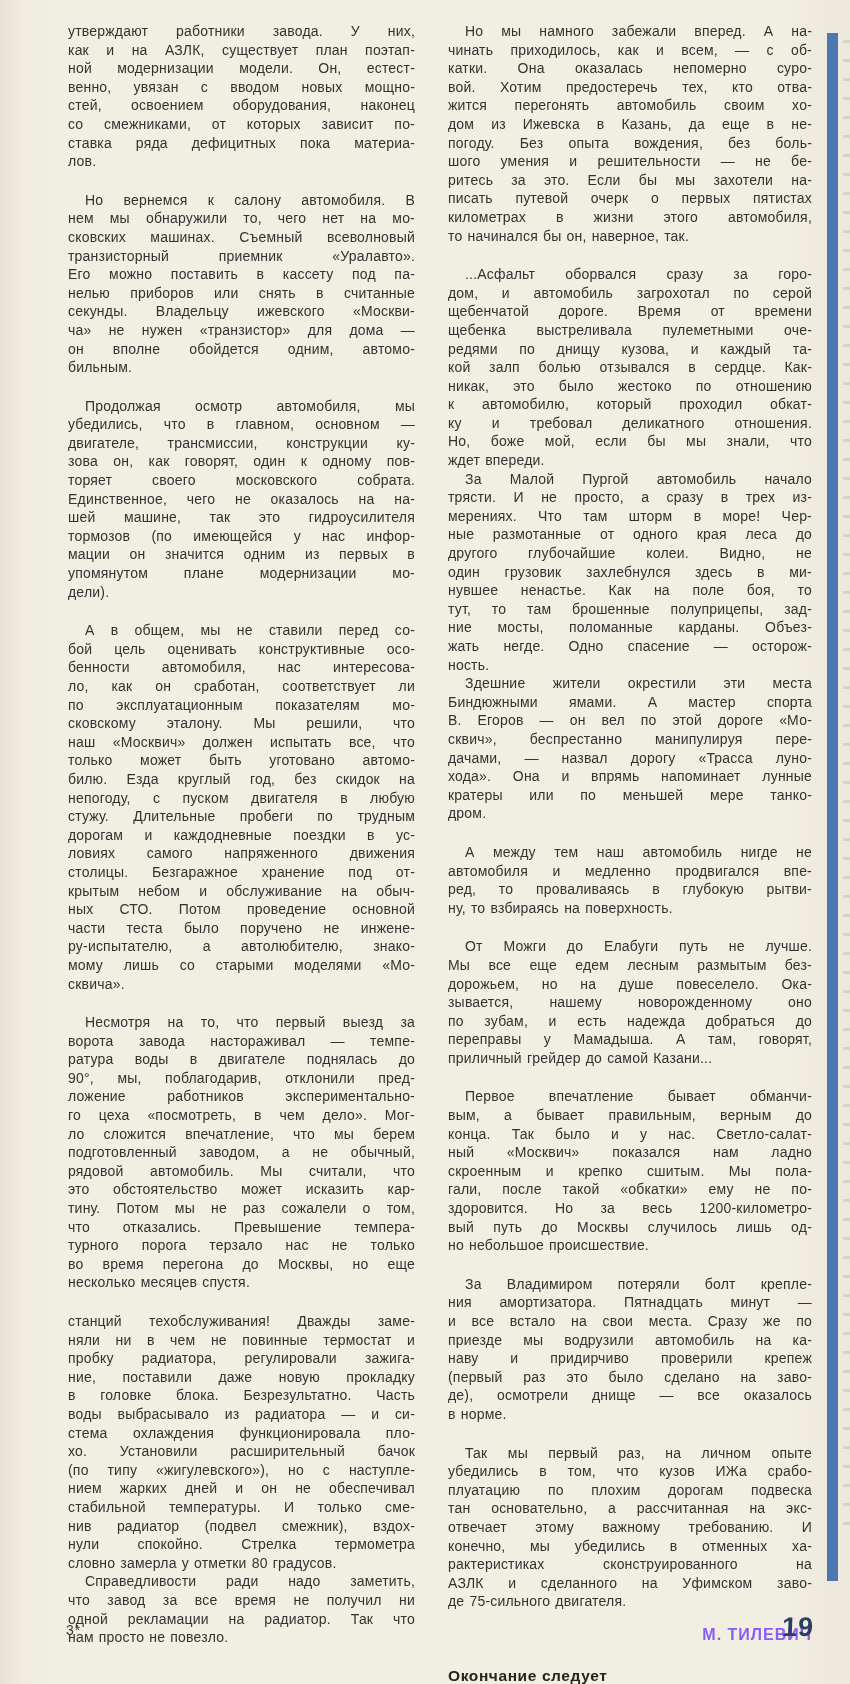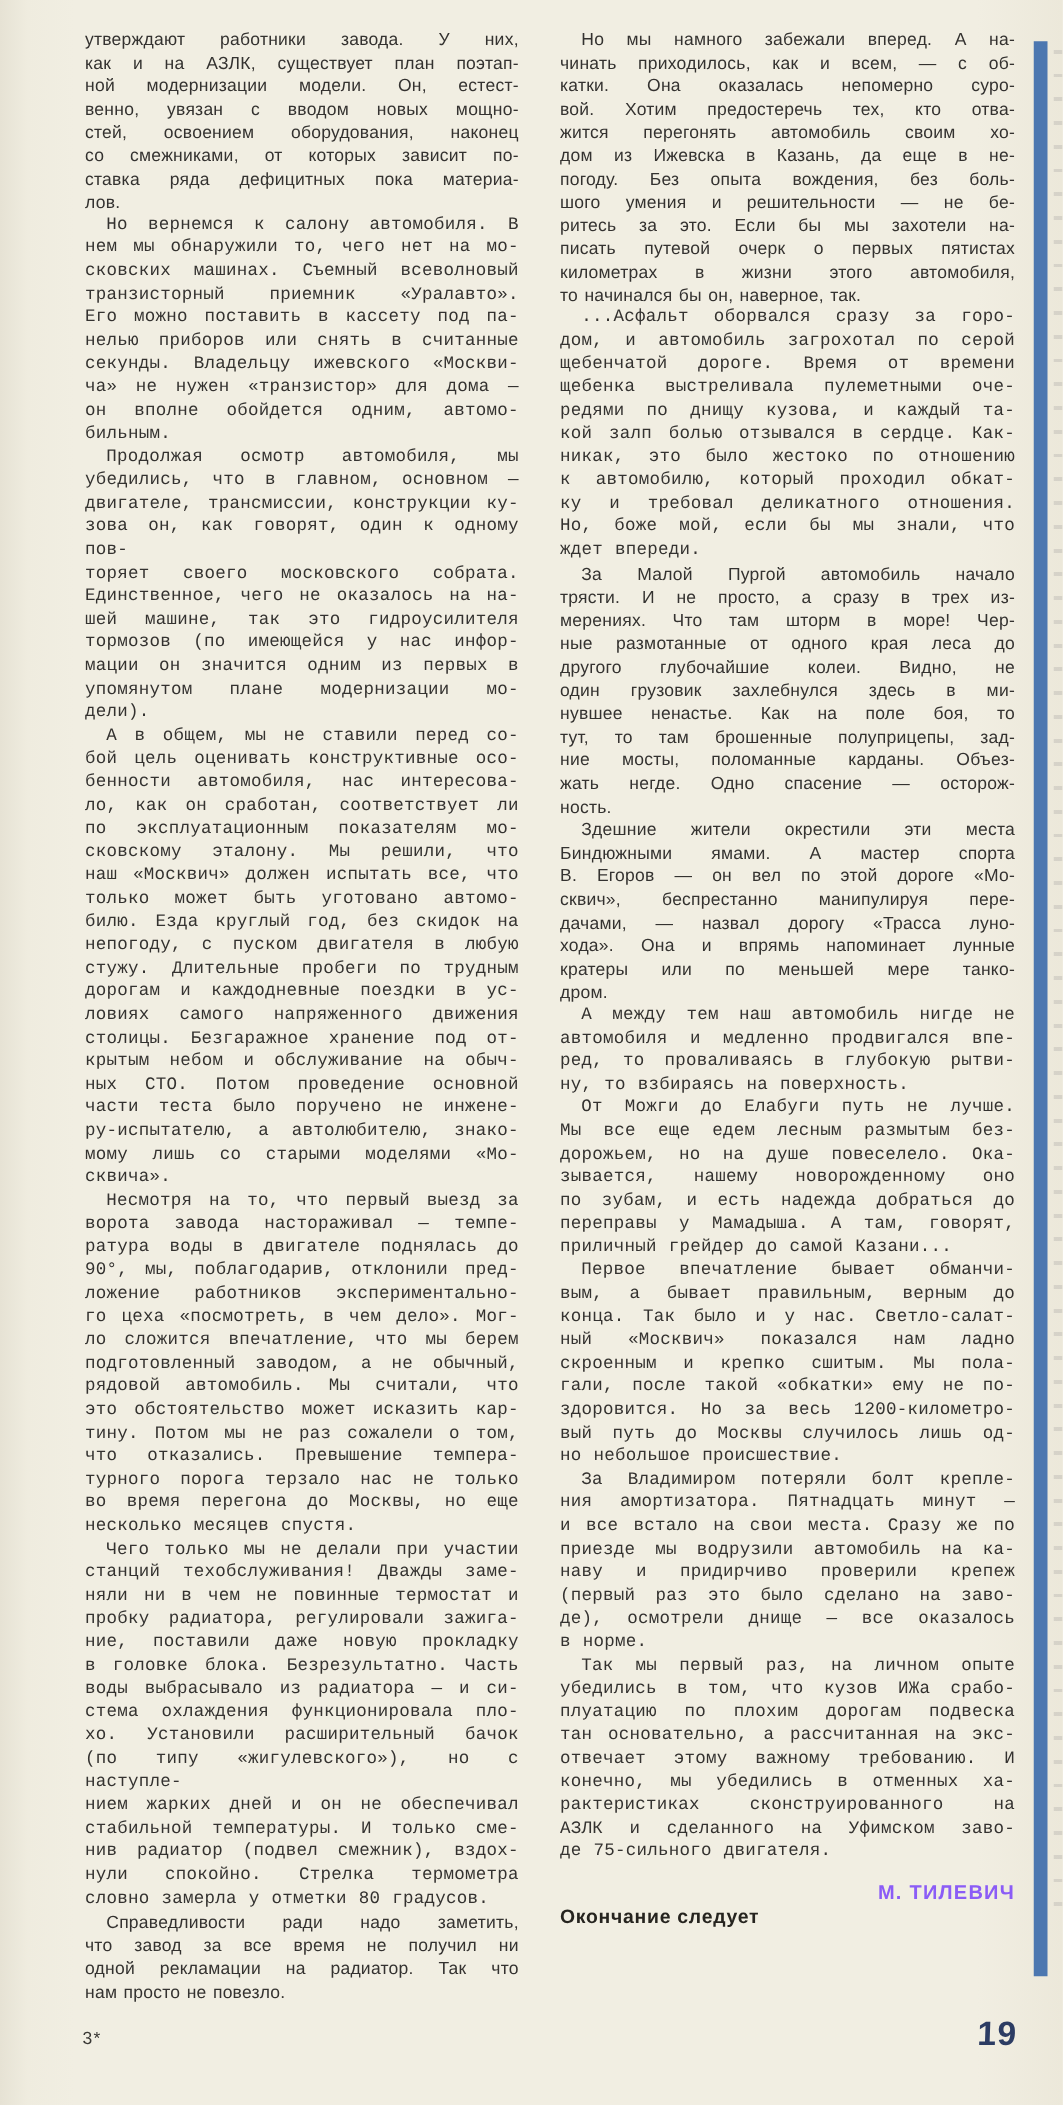--- a/index.html
+++ b/index.html
@@ -13,35 +13,35 @@
   }
   .page{position:absolute;inset:0;}
   .col{
     position:absolute;top:22px;
     font-size:14px;line-height:18.6px;
     letter-spacing:0.2px;
   }
   .col-left{left:68px;width:347px;}
   .col-right{left:448px;width:364px;}
   .para{margin:0;}
-  .para.space-before{margin-top:0;font-family:Liberation Mono, monospace;}
+  .para.space-before{margin-top:20px;}
   .line{
     text-align:justify;
     text-align-last:justify;
     white-space:normal;
     word-spacing:1px;
   }
   .line.last{text-align-last:left;}
   .line.indent{text-indent:17px;}
   .author{
     margin-top:15px;text-align:right;font-weight:bold;
     font-size:16px;letter-spacing:1px;color:#8b5cf6;
   }
   .footer-note{
-    text-align:left;font-weight:bold;
+    margin-top:22px;text-align:left;font-weight:bold;
     font-size:15.5px;letter-spacing:0.6px;color:#26241f;
   }
   .stripe{
     position:absolute;left:827px;top:33px;width:11px;height:1548px;
     background:linear-gradient(180deg,#4f7ab2 0%,#46710 0%,#4c77b0 8%,#5b84ba 22%,#48729f 40%,#527cb4 58%,#45719f 76%,#5581b8 90%,#4a75a8 100%);
     background-color:#4c77b0;
   }
   .edge-bleed{
     position:absolute;left:843px;top:40px;width:7px;height:1500px;
     background:repeating-linear-gradient(180deg,
@@ -134,21 +134,20 @@
         <div class="line">подготовленный заводом, а не обычный,</div>
         <div class="line">рядовой автомобиль.  Мы считали, что</div>
         <div class="line">это обстоятельство может исказить кар-</div>
         <div class="line">тину. Потом мы не раз сожалели о том,</div>
         <div class="line">что отказались.  Превышение темпера-</div>
         <div class="line">турного порога терзало нас не только</div>
         <div class="line">во время перегона до Москвы,  но еще</div>
         <div class="line last">несколько месяцев спустя.</div>
       </div>
       <div class="para space-before">
-        <div class="line indent">Чего только мы не делали при участии</div>
         <div class="line">станций техобслуживания! Дважды заме-</div>
         <div class="line">няли ни в чем не повинные термостат и</div>
         <div class="line">пробку радиатора, регулировали зажига-</div>
         <div class="line">ние, поставили даже новую прокладку</div>
         <div class="line">в головке блока. Безрезультатно.  Часть</div>
         <div class="line">воды выбрасывало из радиатора — и си-</div>
         <div class="line">стема охлаждения функционировала пло-</div>
         <div class="line">хо. Установили расширительный  бачок</div>
         <div class="line">(по типу «жигулевского»), но с наступле-</div>
         <div class="line">нием жарких дней и он не  обеспечивал</div>

